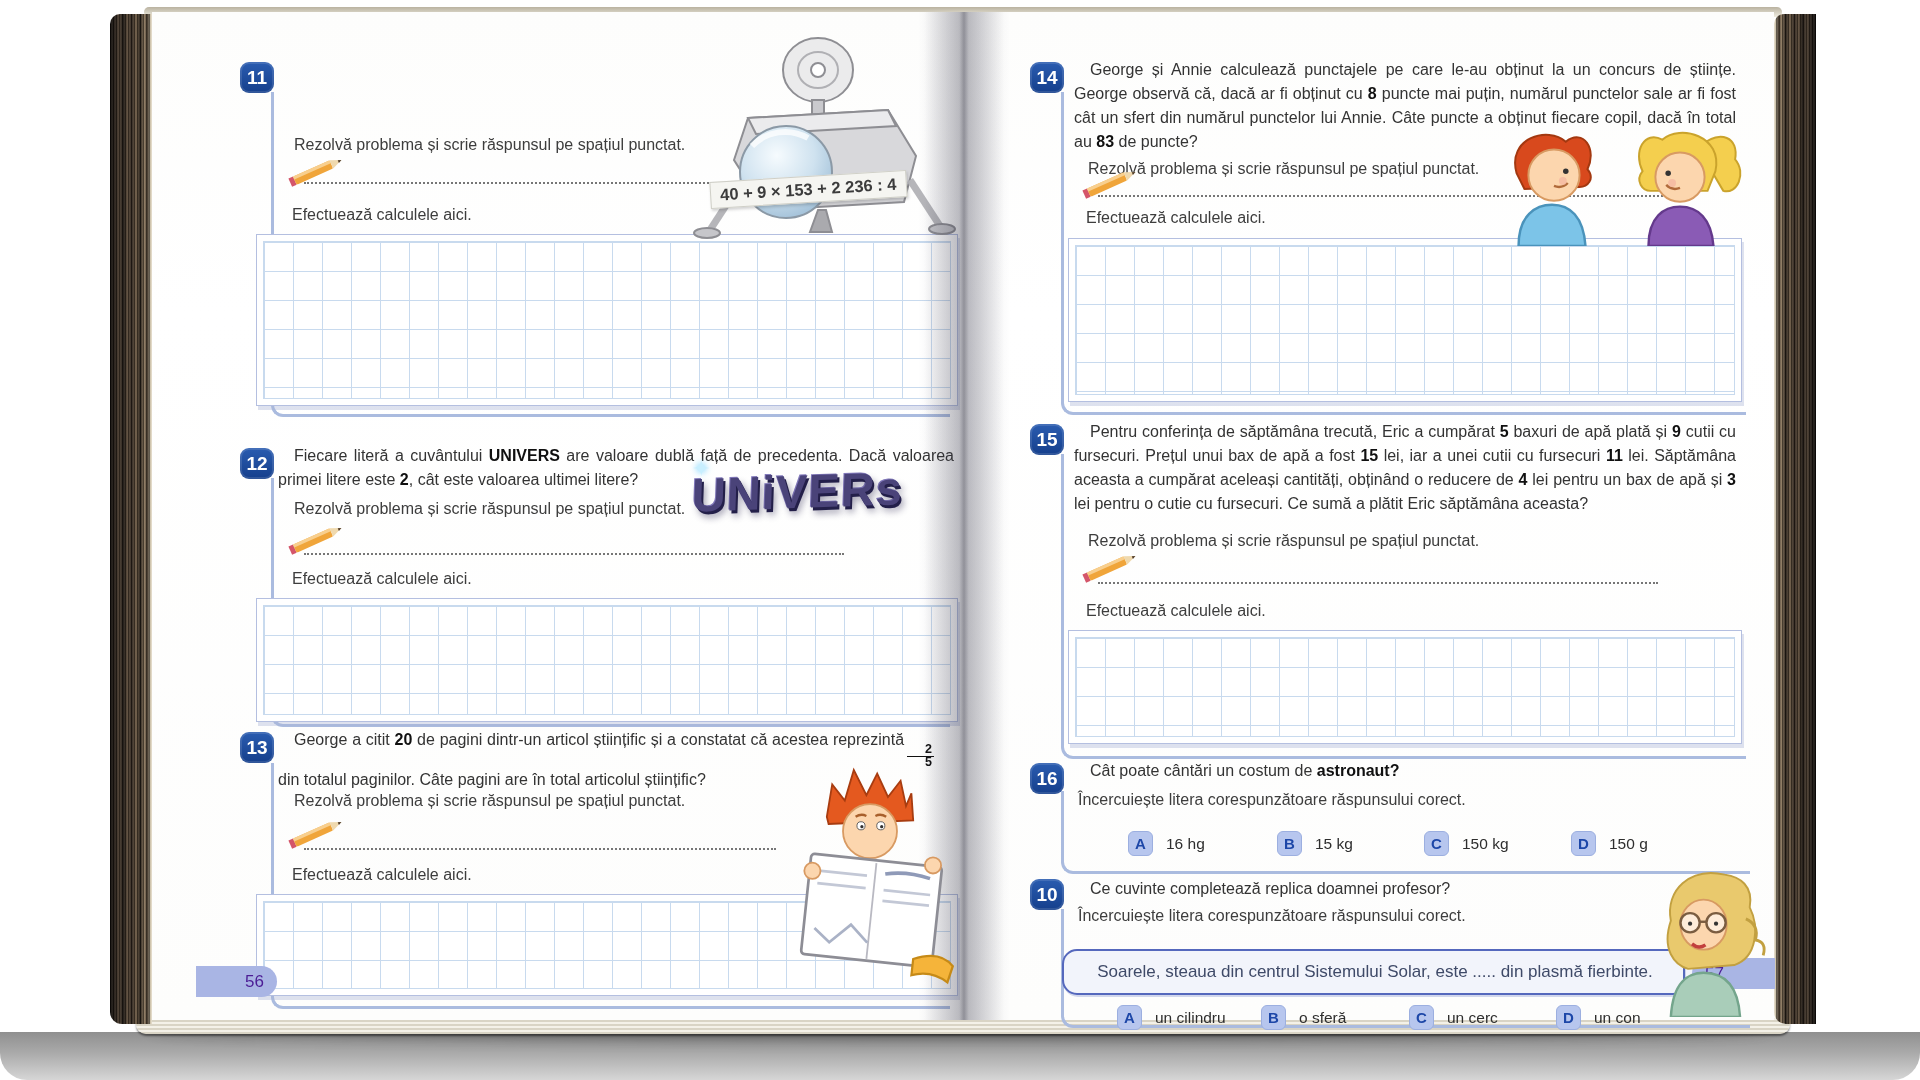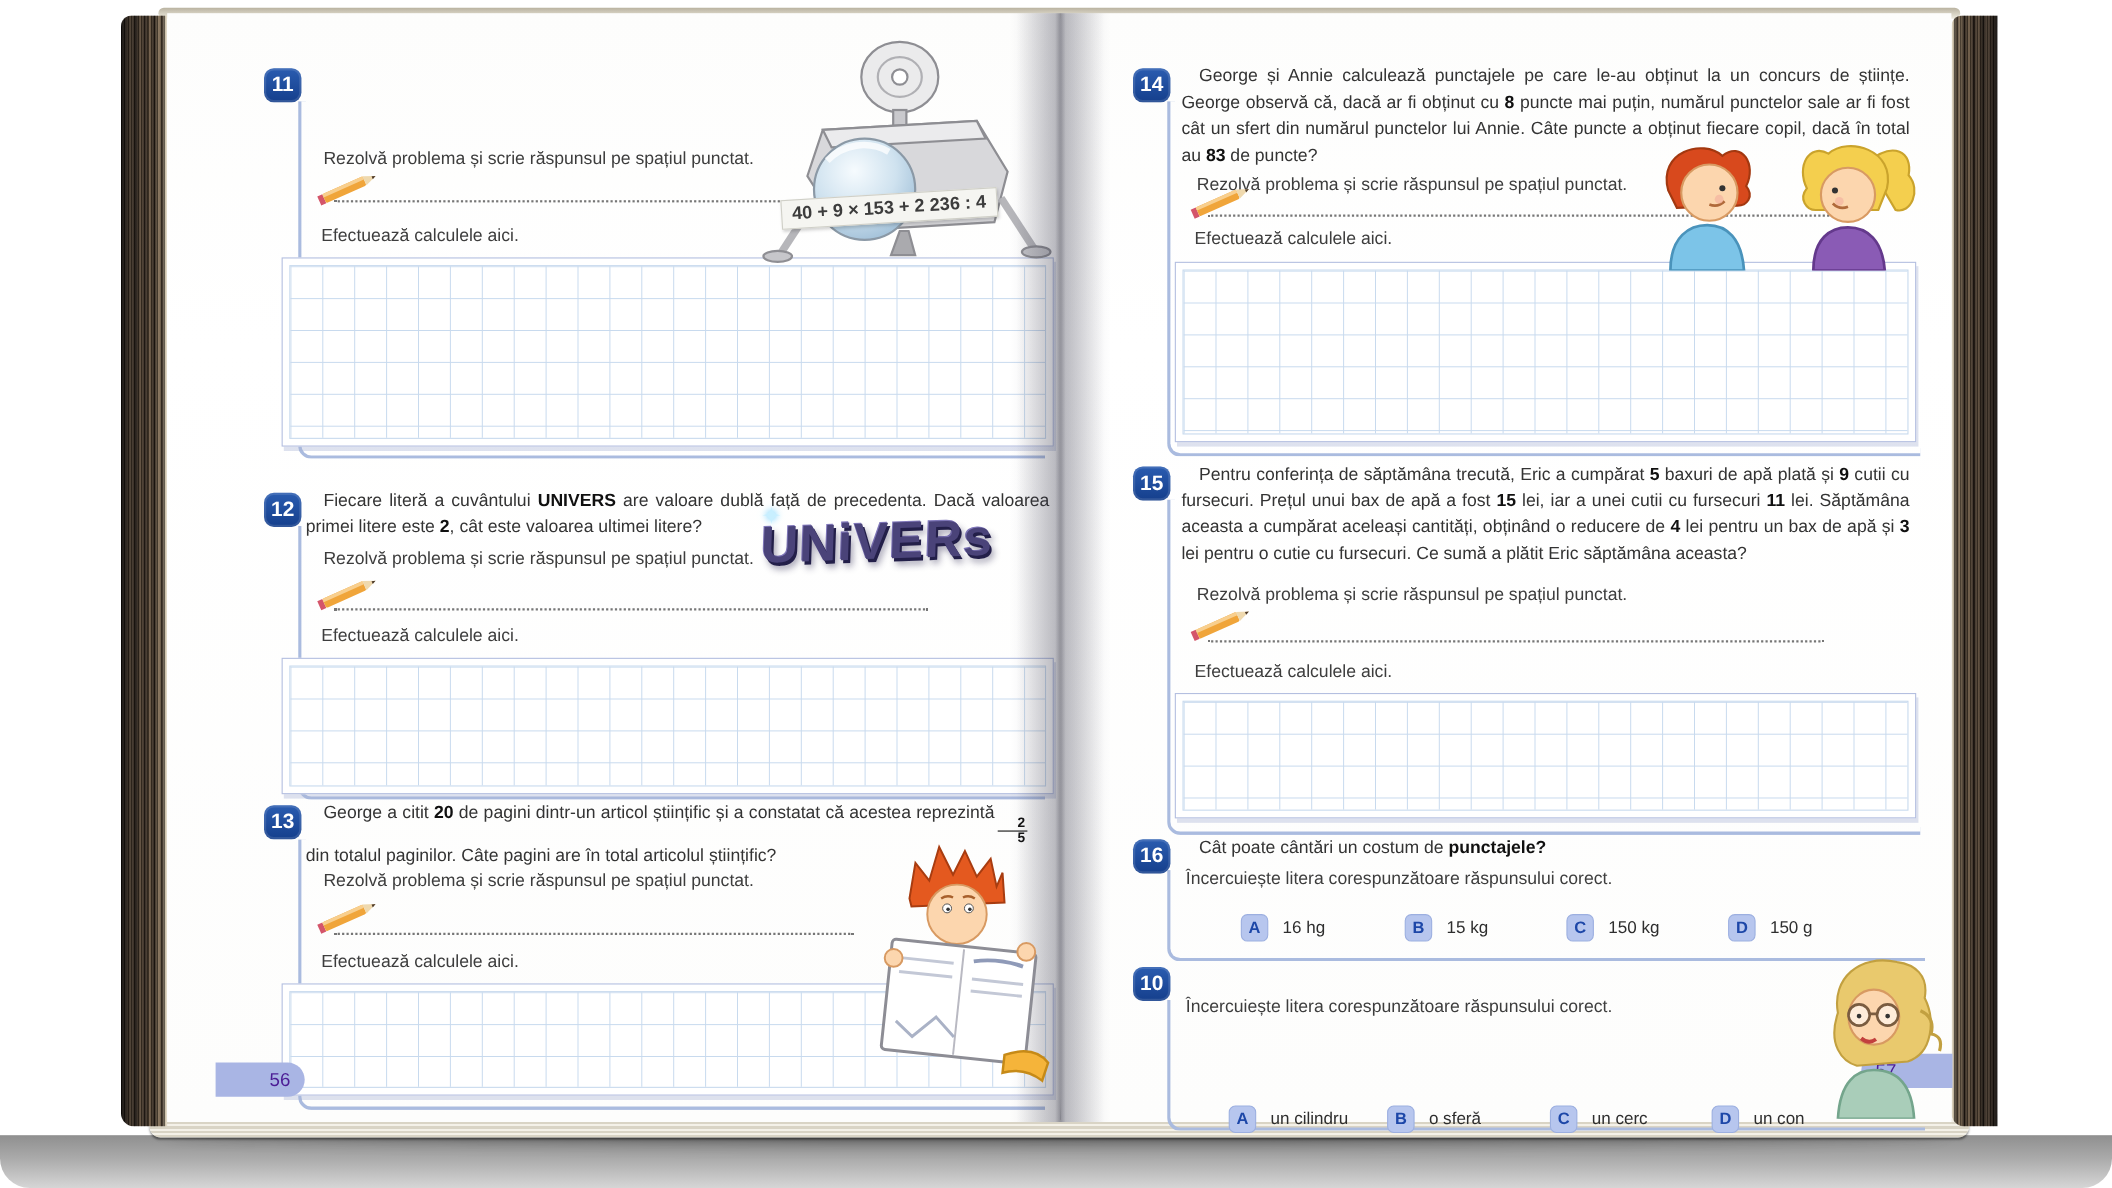--- a/index.html
+++ b/index.html
@@ -294,21 +294,21 @@
         <div class="instr" style="left:56px;top:178px;">Efectuează calculele aici.</div>
         <div class="grid-box" style="left:38px;top:206px;width:672px;height:112px;">
             <div class="grid-inner"></div>
           </div>
       </section>
 
       <section class="ex" style="left:66px;top:751px;width:716px;height:116px;">
         <div class="badge" style="left:0;top:0;">16</div>
         <div class="bracket" style="left:31px;top:28px;width:686px;height:80px;"></div>
         <p class="prob" style="left:44px;top:-4px;width:640px;text-align:left;">
-          <span>Cât poate cântări un costum de </span><b>punctajele?</b>
+          <span>Cât poate cântări un costum de </span><b>astronaut?</b>
         </p>
         <div class="instr" style="left:48px;top:28px;">Încercuiește litera corespunzătoare răspunsului corect.</div>
         <div class="opt" style="left:98px;top:68px;">
           <span class="chip">A</span>
           <span class="opt-text">16 hg</span>
         </div>
         <div class="opt" style="left:247px;top:68px;">
           <span class="chip">B</span>
           <span class="opt-text">15 kg</span>
         </div>
@@ -318,21 +318,28 @@
         </div>
         <div class="opt" style="left:541px;top:68px;">
           <span class="chip">D</span>
           <span class="opt-text">150 g</span>
         </div>
       </section>
 
       <section class="ex" style="left:66px;top:855px;width:716px;height:162px;">
         <div class="badge" style="left:0;top:12px;">10</div>
         <div class="bracket" style="left:31px;top:42px;width:686px;height:116px;"></div>
+        <p class="prob" style="left:44px;top:10px;width:600px;text-align:left;">Ce cuvinte completează replica doamnei profesor?</p>
         <div class="instr" style="left:48px;top:40px;">Încercuiește litera corespunzătoare răspunsului corect.</div>
+        <div class="bubble" style="left:32px;top:82px;width:622px;height:42px;">
+          <span class="bubble-text">Soarele, steaua din centrul Sistemului Solar, este ..... din plasmă fierbinte.</span>
+          <svg class="tail" width="30" height="26" viewBox="0 0 30 26" style="right:-27px;top:8px;">
+            <polygon points="1,3 29,12 1,23" fill="#f2f4fb" stroke="#5568bd" stroke-width="2.5"></polygon>
+          </svg>
+        </div>
         <div class="opt" style="left:87px;top:138px;">
           <span class="chip">A</span>
           <span class="opt-text">un cilindru</span>
         </div>
         <div class="opt" style="left:231px;top:138px;">
           <span class="chip">B</span>
           <span class="opt-text">o sferă</span>
         </div>
         <div class="opt" style="left:379px;top:138px;">
           <span class="chip">C</span>

